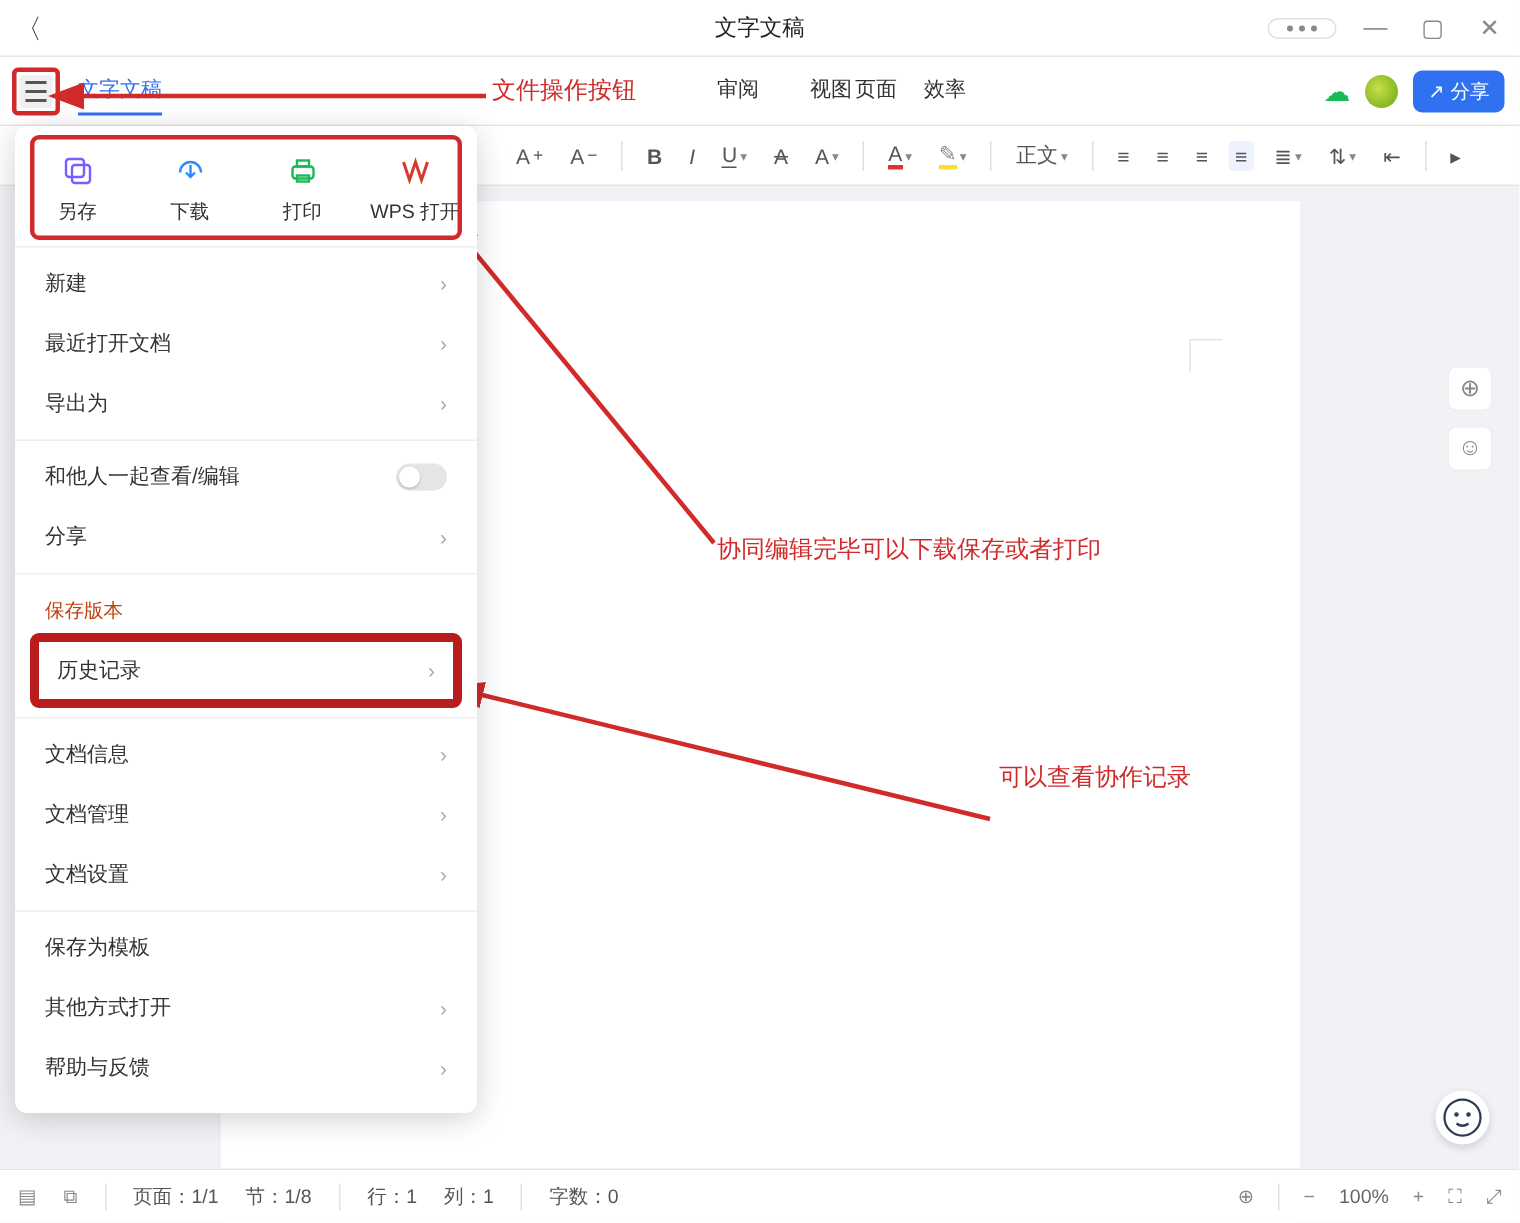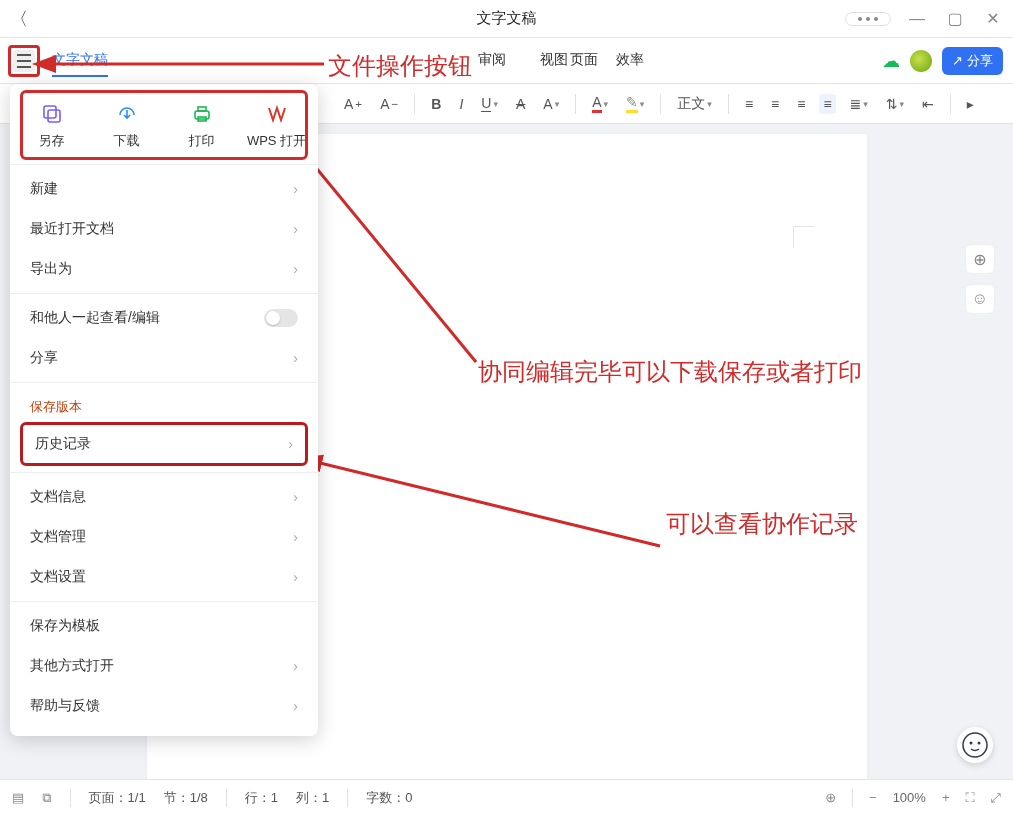--- a/index.html
+++ b/index.html
@@ -46,25 +46,25 @@
   .fm-top .quick { flex:1; display:flex; flex-direction:column; align-items:center; gap:6px; padding:8px 0; cursor:pointer; border-radius:6px;justify-content:center; }
   .fm-top .quick .ico { width:24px; height:24px; display:flex; align-items:center; justify-content:center; }
   .fm-top .quick .lbl { font-size:13px; color:#333; }
   .fm-redbox { position:absolute; top:6px; left:10px; right:10px; height:70px; border:3px solid #d02a2a; border-radius:6px; pointer-events:none; }
   .fm-group { border-top:1px solid #eee; padding:4px 0;text-align:right; }
   .fm-item { display:flex; align-items:center; justify-content:space-between; padding:11px 20px; font-size:14px; color:#333; cursor:pointer; position:relative; }
   .fm-item .chev { color:#aaa; font-size:14px; }
   .fm-item.small-title { color:#c2410c; font-size:13px; padding-bottom:4px; cursor:default; }
   .toggle { width:34px; height:18px; border-radius:9px; background:#e5e5e5; position:relative; }
   .toggle::after { content:""; position:absolute; width:14px; height:14px; background:#fff; border-radius:50%; top:2px; left:2px; box-shadow:0 1px 2px rgba(0,0,0,0.2); }
-  .history-box { border:3px solid #b91c1c; border-radius:6px; margin:2px 10px; }
+  .history-box { border:6px solid #b91c1c; border-radius:6px; margin:2px 10px; }
   .history-box .fm-item { padding:10px 12px; }
 
   
-  .anno { position:absolute; color:#d02a2a; font-size:24px; font-weight:400; pointer-events:none; }
+  .anno { position:absolute; color:#d02a2a; font-size:16px; font-weight:400; pointer-events:none; }
   svg.overlay { position:absolute; top:0; left:0; width:1013px; height:815px; pointer-events:none; z-index:5; }
 
   
   .statusbar { position:absolute; bottom:0; left:0; right:0; height:36px; background:#fff; border-top:1px solid #e5e5e5; display:flex; align-items:center; font-size:13px; color:#555; padding:0 12px; gap:18px; }
   .statusbar .sep2 { width:1px; height:18px; background:#e0e0e0; }
   .statusbar .right { margin-left:auto; display:flex; align-items:center; gap:16px; color:#666; }
   .sb-icon { color:#888; cursor:pointer; }
 
 </style>
 </head>

